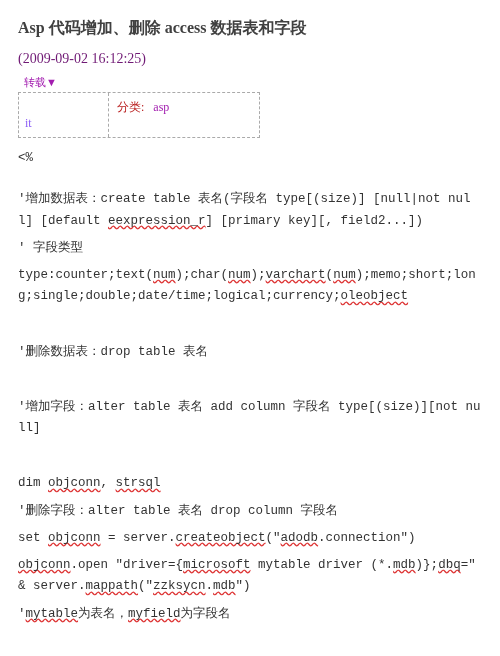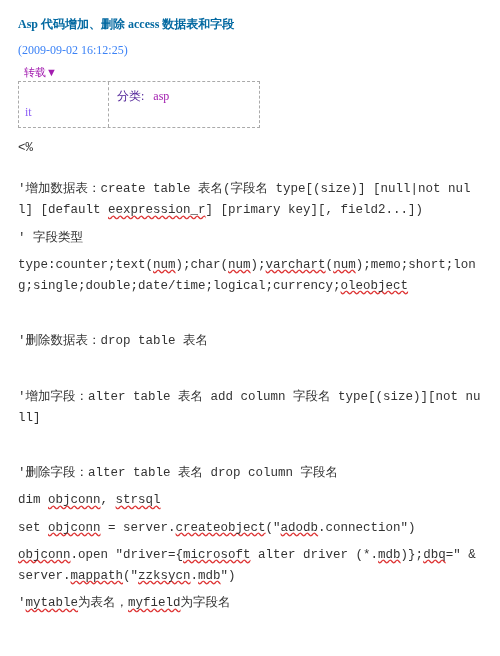--- a/index.html
+++ b/index.html
@@ -7,28 +7,28 @@
     padding: 14px 18px;
     font-family: SimSun, "宋体", serif;
     font-size: 13px;
     color: #333;
     line-height: 1.7;
     background: #fff;
     width: 500px;
     box-sizing: border-box;
   }
   .title {
-    font-size: 12px;
+    font-size: 16px;
     font-weight: bold;
-    color: #0369a1;
+    color: #404040;
     margin: 0 0 6px 0;
   }
   .timestamp {
-    color: #3b82f6;
-    font-size: 12px;
+    color: #701a75;
+    font-size: 14px;
     margin-bottom: 2px;
   }
   .repost {
     color: #a21caf;
     font-size: 11px;
     margin-left: 6px;
   }
   .meta-box {
     border: 1px dashed #aaa;
     display: flex;
@@ -48,21 +48,21 @@
     padding-right: 4px;
   }
   .meta-left-tag {
     color: #8b5cf6;
     margin-top: 16px;
   }
   .meta-right {
     padding: 4px 8px;
     flex: 1;
   }
-  .meta-right-label { color: #4c1d95; margin-top: 28px; }
+  .meta-right-label { color: #b91c1c; margin-top: 28px; }
   .meta-right-link { color: #a21caf; margin-left: 6px; }
   .body p {
     margin: 0 0 6px 0;
     font-family: "Courier New", monospace;
     font-size: 12.5px;
     word-break: break-all;
   }
   .gap { height: 14px; }
   .squiggle {
     text-decoration: underline wavy #d33;
@@ -103,32 +103,32 @@
 <div class="gap"></div>
     <div class="gap"></div>
 <p>'删除数据表：drop table 表名</p>
 
 <div class="gap"></div>
     <div class="gap"></div>
 <p>'增加字段：alter table 表名 add column 字段名 type[(size)][not null]</p>
 
 <div class="gap"></div>
     <div class="gap"></div>
-<p>'删除字段：alter table 表名 drop column 字段名</p>
-
 <p>
   <span>dim </span><span class="squiggle">objconn</span><span>, </span><span class="squiggle">strsql</span>
 </p>
+
+<p>'删除字段：alter table 表名 drop column 字段名</p>
 
 <p>
   <span>set </span><span class="squiggle">objconn</span><span> = server.</span><span class="squiggle">createobject</span><span>("</span><span class="squiggle">adodb</span><span>.connection")</span>
 </p>
 
 <p>
-  <span class="squiggle">objconn</span><span>.open "driver={</span><span class="squiggle">microsoft</span><span> alter driver (*.</span><span class="squiggle">mdb</span><span>)};</span><span class="squiggle">dbq</span><span>=" &amp; server.</span><span class="squiggle">mappath</span><span>("</span><span class="squiggle">zzksycn</span><span>.</span><span class="squiggle">mdb</span><span>")</span>
+  <span class="squiggle">objconn</span><span>.open "driver={</span><span class="squiggle">microsoft</span><span> mytable driver (*.</span><span class="squiggle">mdb</span><span>)};</span><span class="squiggle">dbq</span><span>=" &amp; server.</span><span class="squiggle">mappath</span><span>("</span><span class="squiggle">zzksycn</span><span>.</span><span class="squiggle">mdb</span><span>")</span>
 </p>
 
 <p>
   <span>'</span><span class="squiggle">mytable</span><span>为表名，</span><span class="squiggle">myfield</span><span>为字段名</span>
 </p>
 
 <p>
   
 </p>
 

